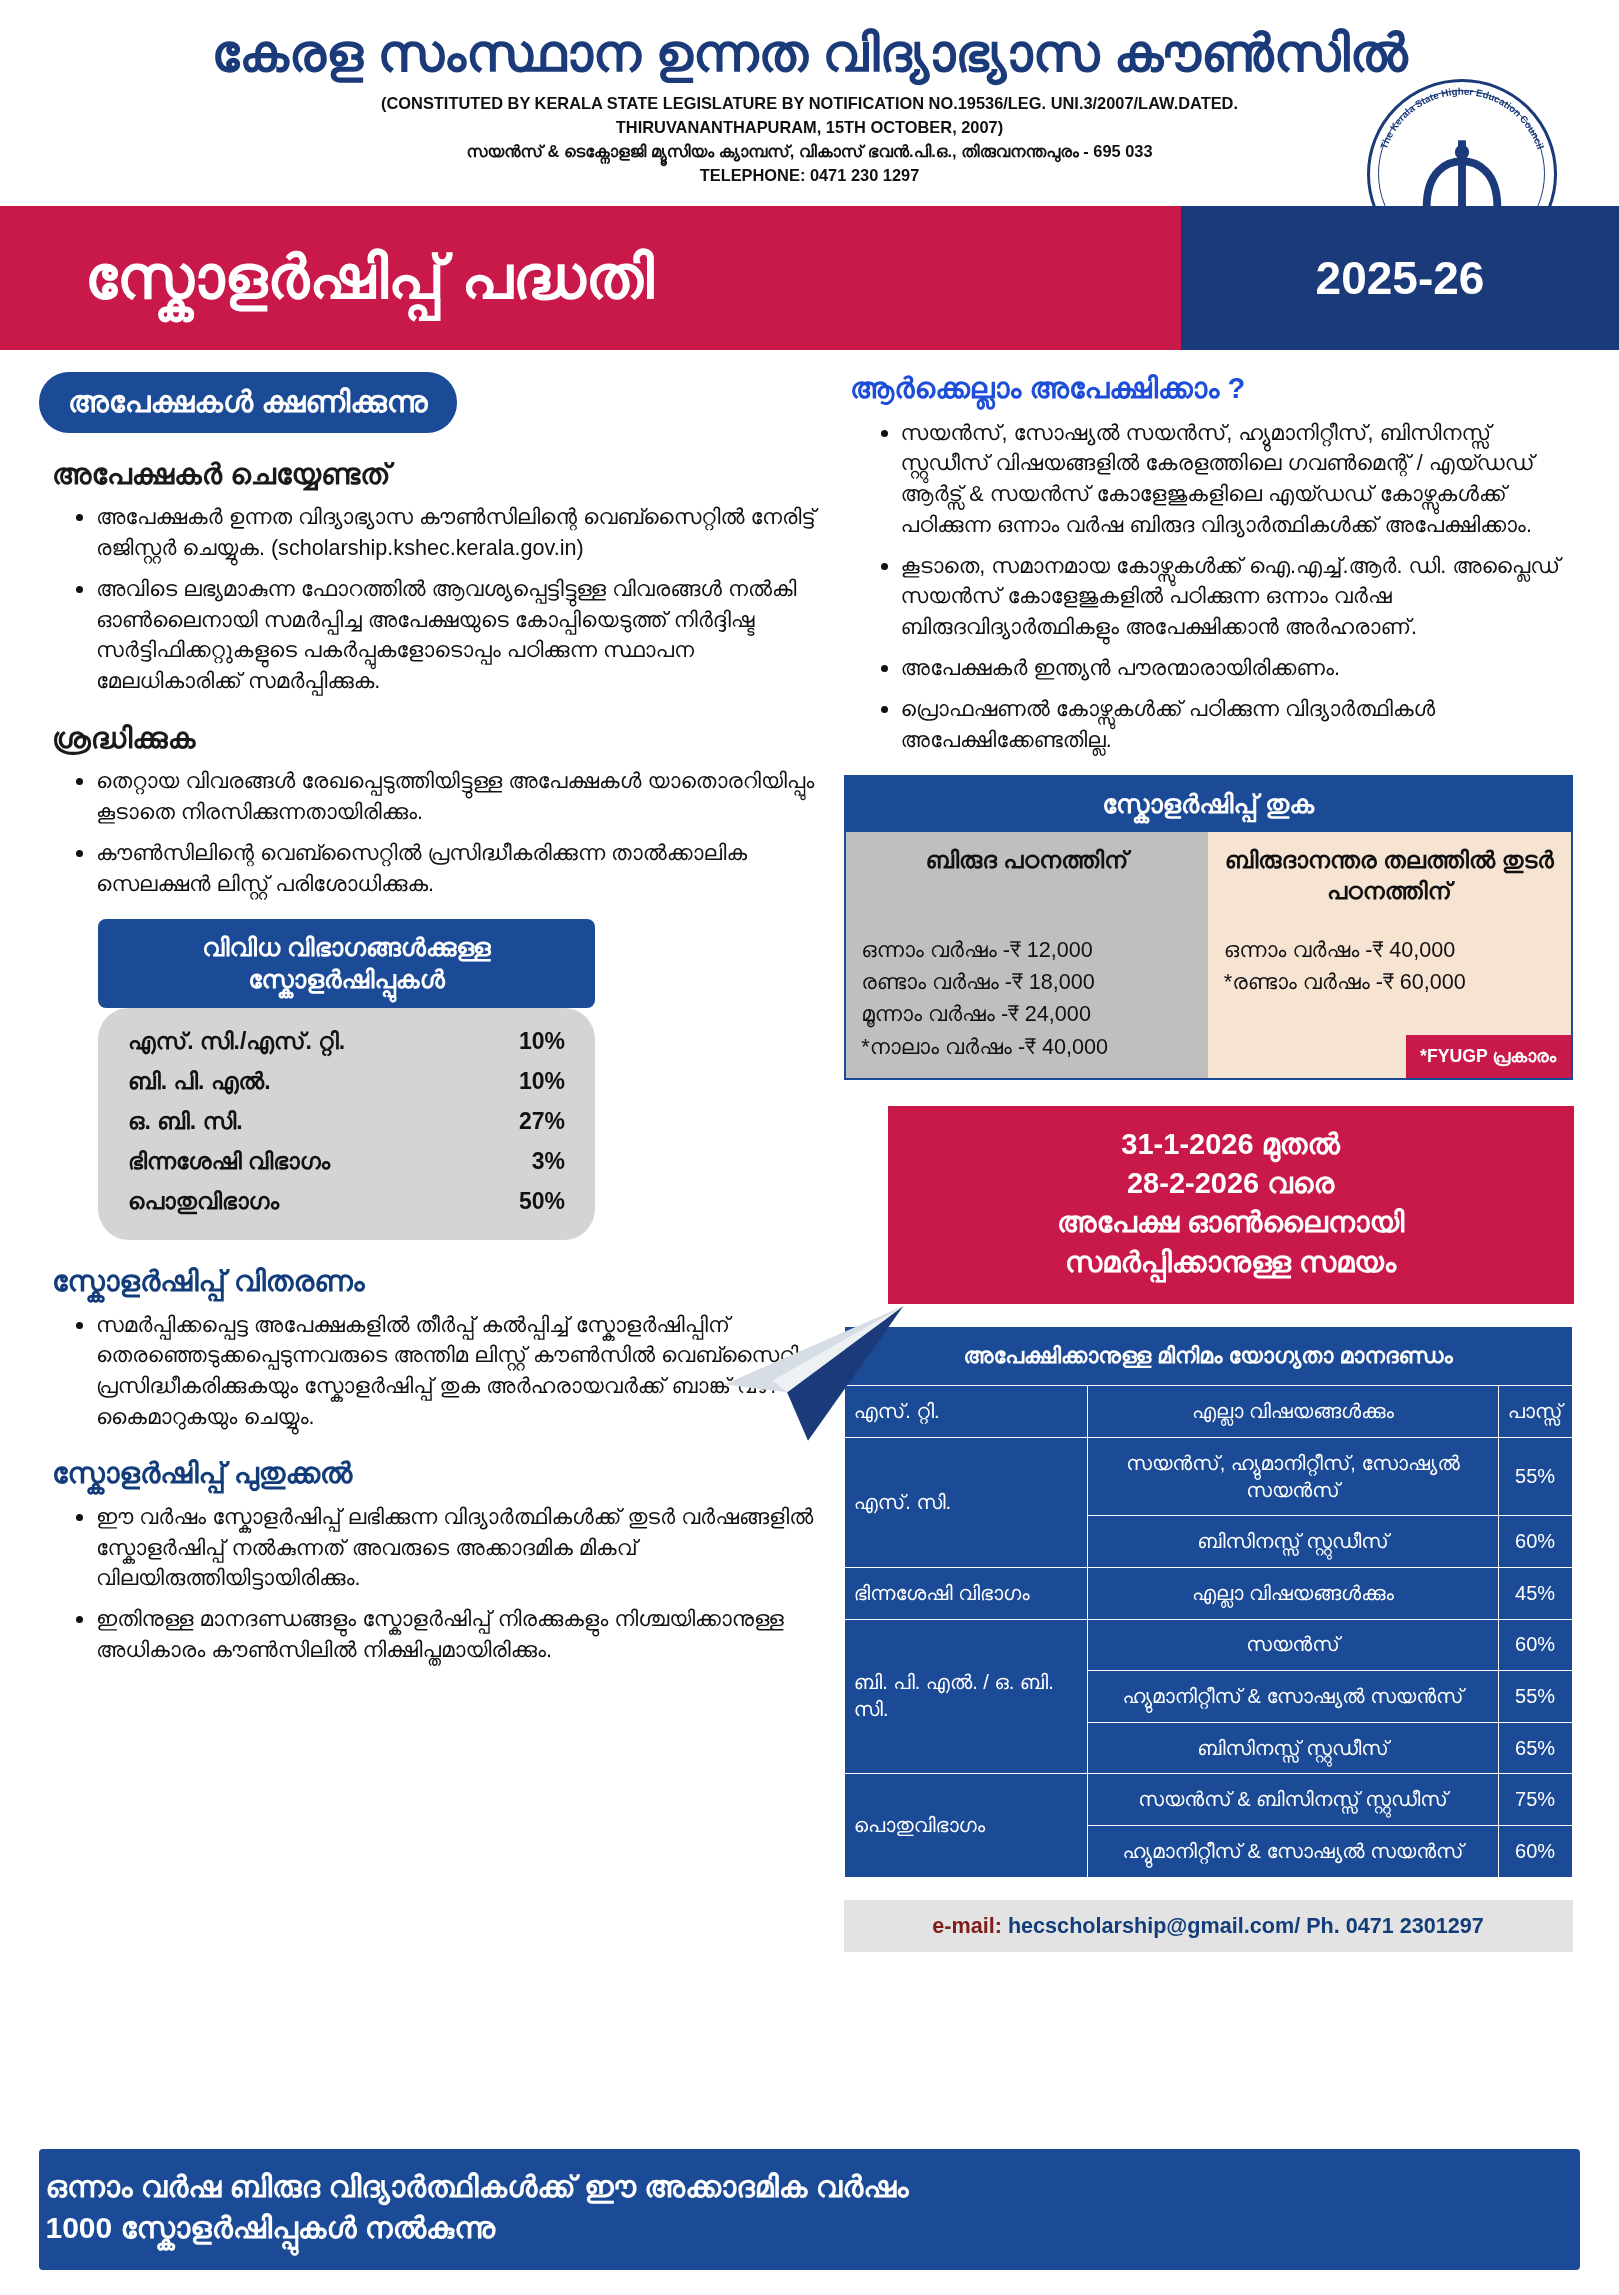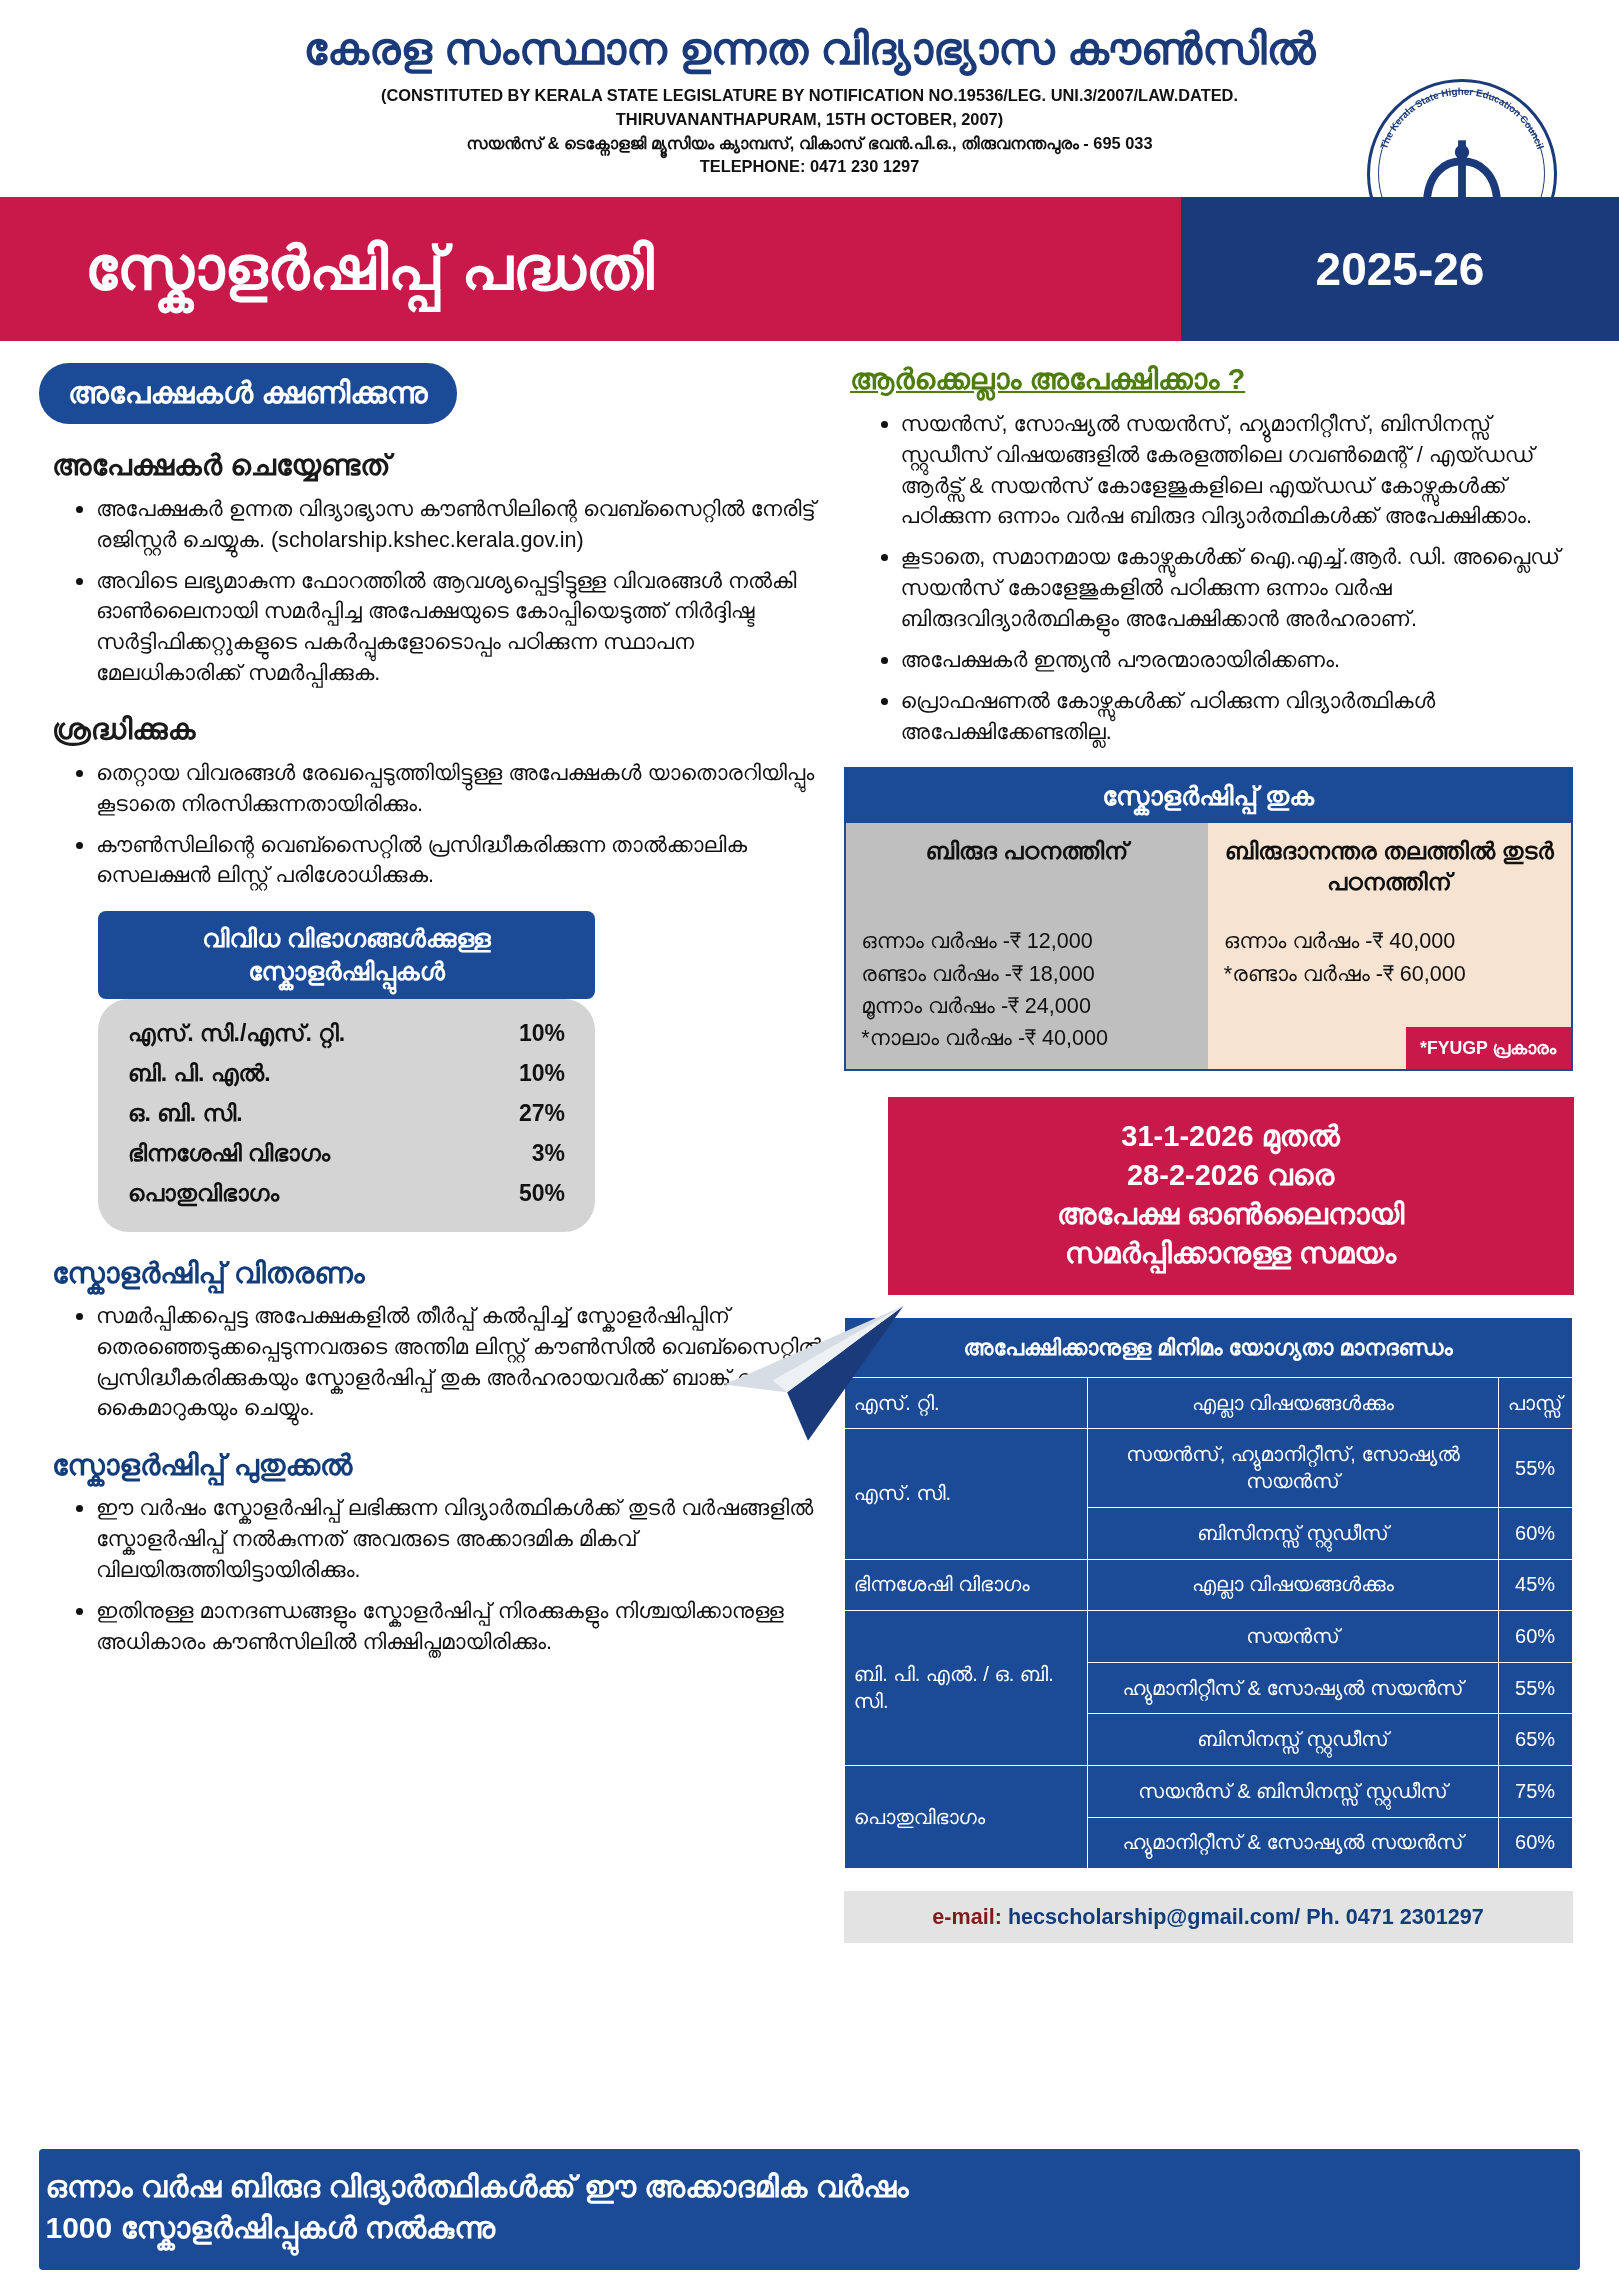--- a/index.html
+++ b/index.html
@@ -16,21 +16,21 @@
     background:#ffffff;
     overflow:hidden;
   }
 
   
   .header{
     padding:26px 0 6.5px 0;
     text-align:center;
   }
   .org-name{
-    font-size:44px;
+    font-size:52px;
     font-weight:bold;
     color:#1b3a7a;
     letter-spacing:0px;
     line-height:1.05;
   }
   .org-sub{
     margin-top:11.8px;
     font-size:16.4px;
     font-weight:bold;
     color:#111;
@@ -119,21 +119,21 @@
     padding:0 0 0 31px;
     list-style:disc;
   }
   ul.bul li{
     font-size:21.6px;
     line-height:1.42;
     margin-bottom:10.5px;
     color:#111;
   }
   .r-head{
-    font-size:29px;font-weight:bold;color:#4d7c0f;margin:22px 0 11.8px 6.5px;text-decoration:underline;
+    font-size:29px;font-weight:bold;color:#1d4ed8;margin:22px 0 11.8px 6.5px;
   }
 
   
   .cat-box{
     margin:19.6px 0 0 59px;
     width:497px;
   }
   .cat-head{
     background:#1b4a96;color:#fff;text-align:center;font-weight:bold;
     font-size:25px;padding:11.8px 6.5px;line-height:1.3;border-radius:8px;

